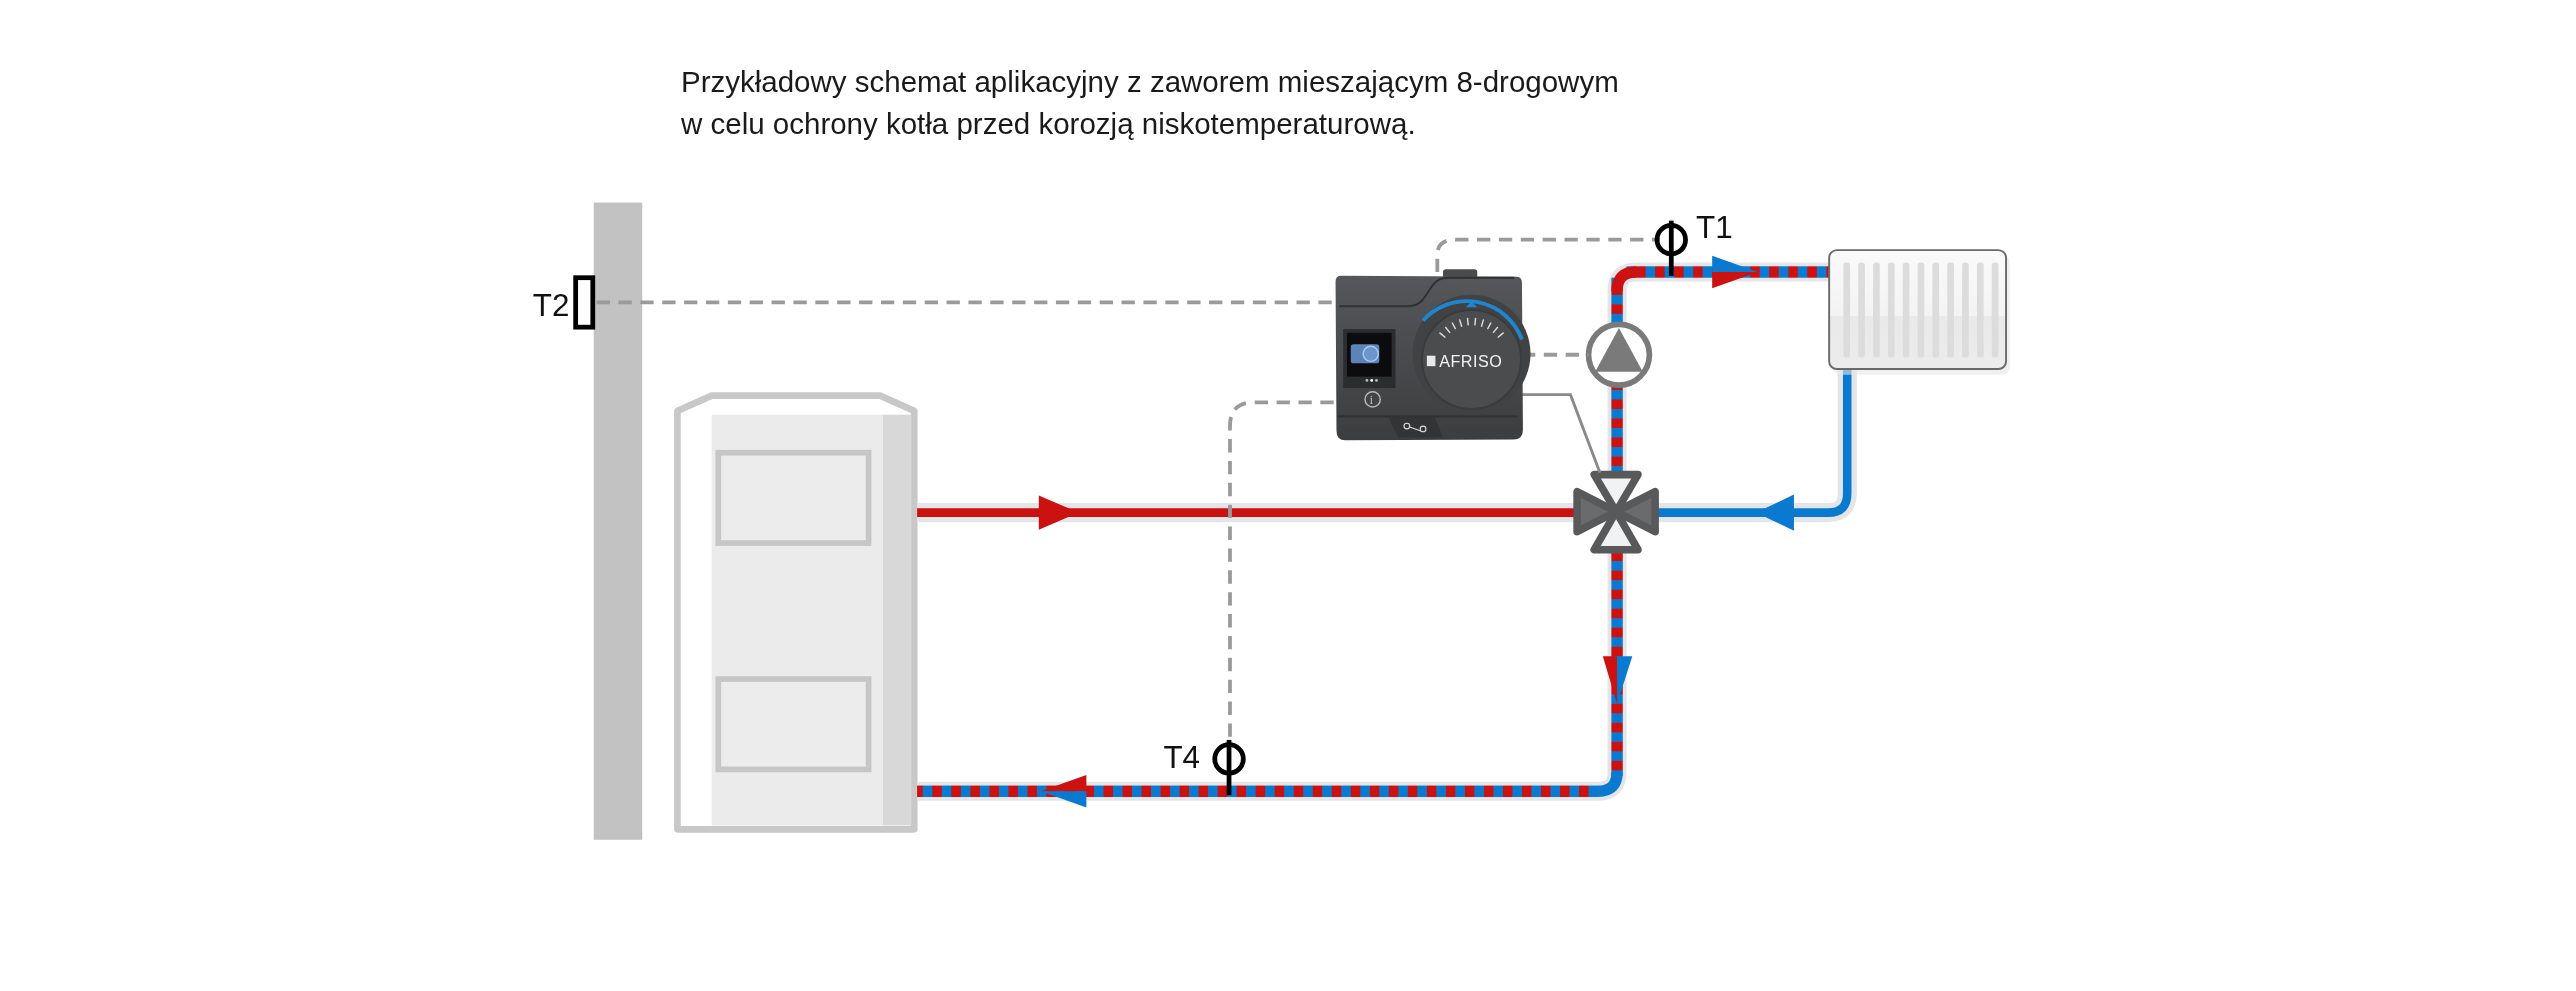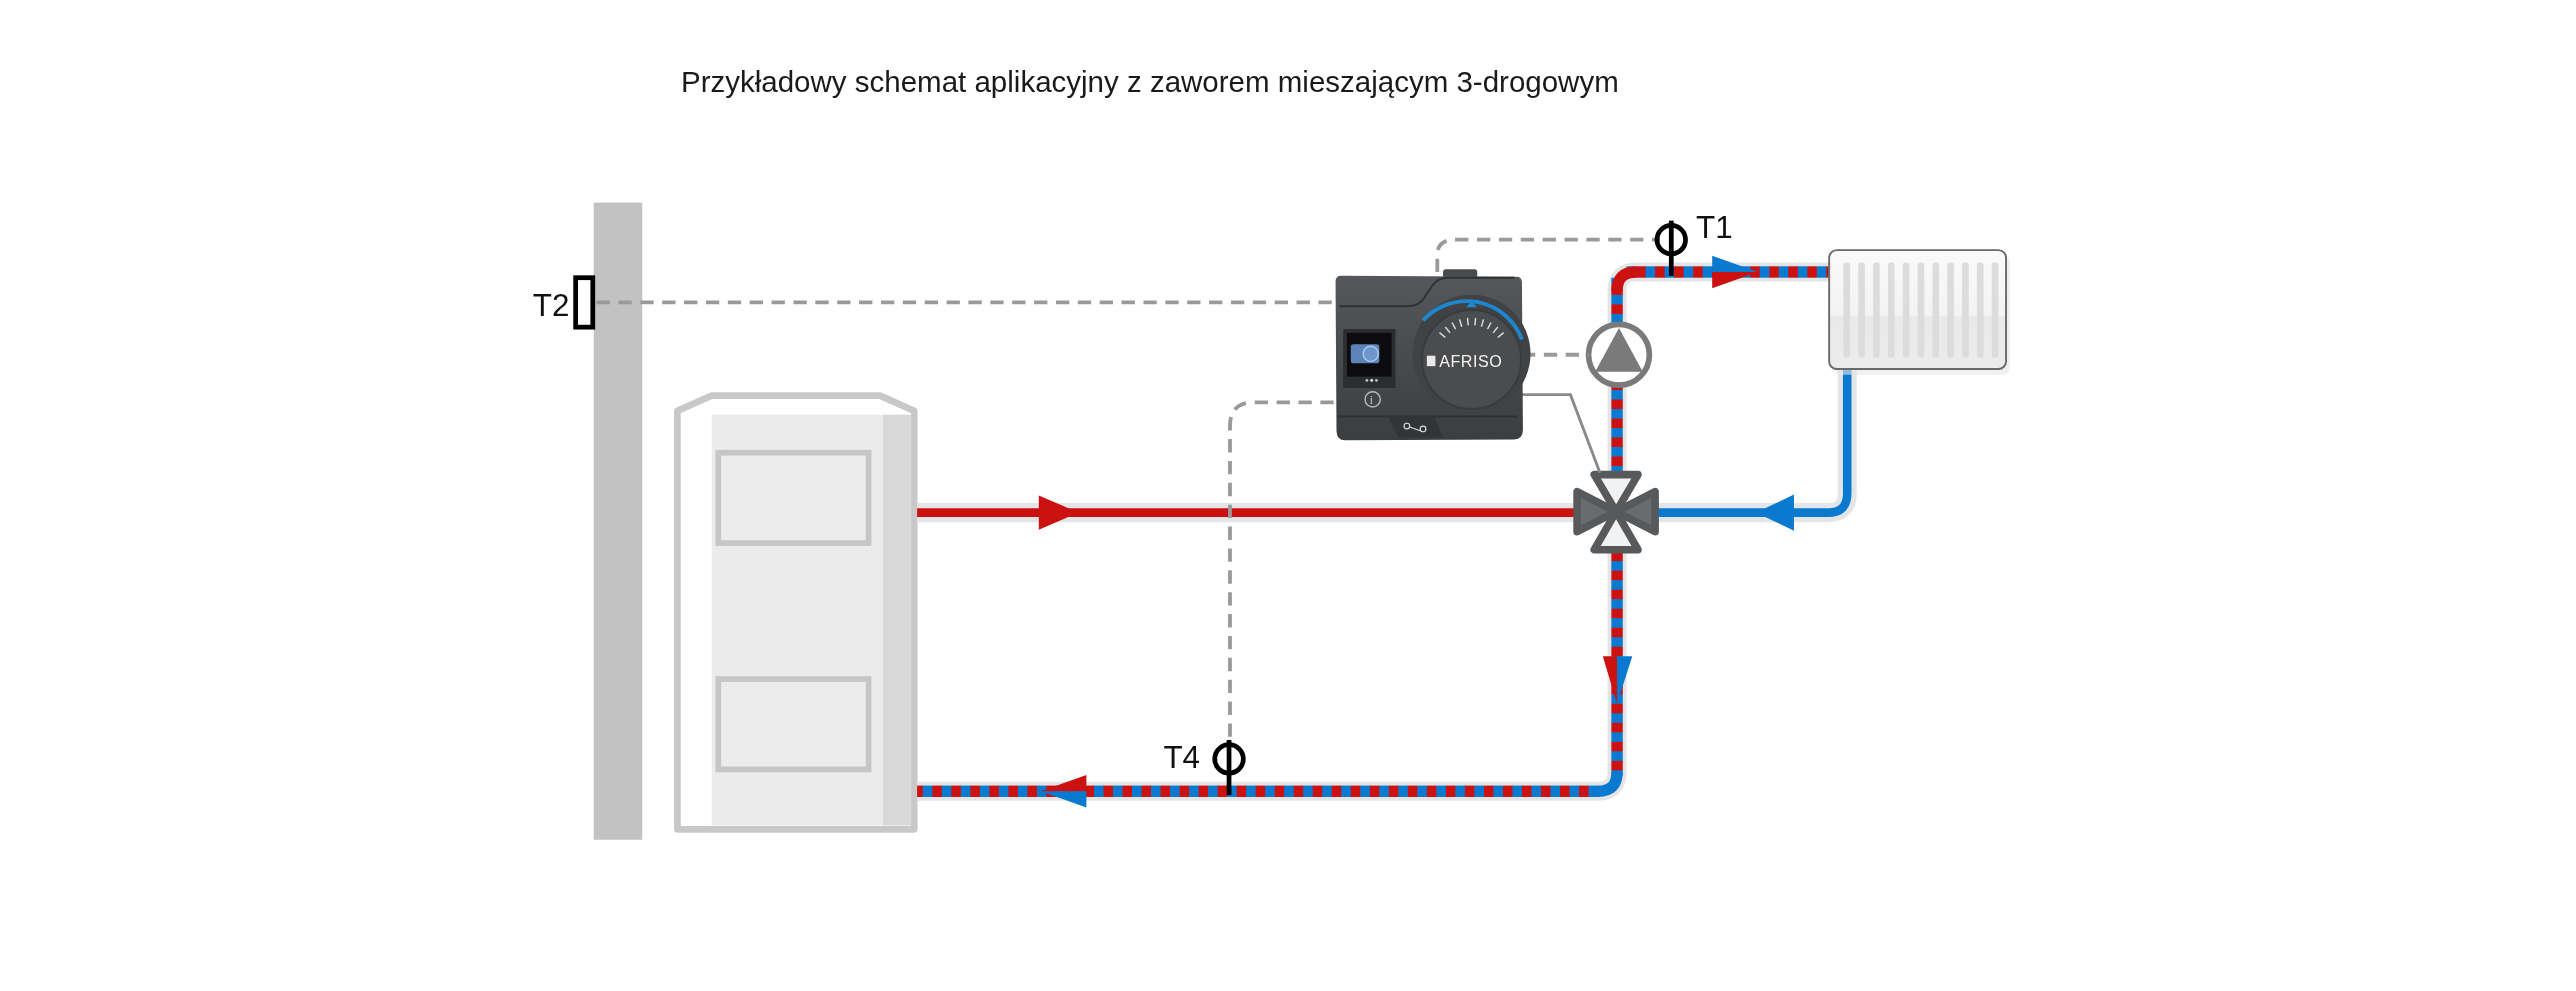--- a/index.html
+++ b/index.html
@@ -7,21 +7,22 @@
   .caption { position: absolute; left: 681px; top: 61px; font-family: "Liberation Sans", sans-serif; font-size: 29.5px; line-height: 42px; color: #1a1a1a; }
   .caption div { white-space: nowrap; }
   svg#diagram { position: absolute; left: 0; top: 0; }
   .lbl { font-family: "Liberation Sans", sans-serif; font-size: 33px; fill: #111; }
   .brand { font-family: "Liberation Sans", sans-serif; font-size: 17px; fill: #f2f2f2; letter-spacing: 0.5px; }
 </style>
 </head>
 <body>
 
 <div class="caption">
-  <div>Przykładowy schemat aplikacyjny z zaworem mieszającym 3-drogowym</div>
+  <div>Przykładowy schemat aplikacyjny z zaworem mieszającym 8-drogowym</div>
+  <div>w celu ochrony kotła przed korozją niskotemperaturową.</div>
 </div>
 
 <svg id="diagram" width="2576" height="991" viewBox="0 0 2708 1042">
   <defs>
     <pattern id="mixPatH" width="20" height="12" patternUnits="userSpaceOnUse">
       <rect x="0" y="0" width="10" height="12" fill="#cc1111"></rect>
       <rect x="10" y="0" width="10" height="12" fill="#0a7ad1"></rect>
     </pattern>
     <pattern id="mixPatV" width="12" height="20" patternUnits="userSpaceOnUse">
       <rect x="0" y="0" width="12" height="10" fill="#cc1111"></rect>

